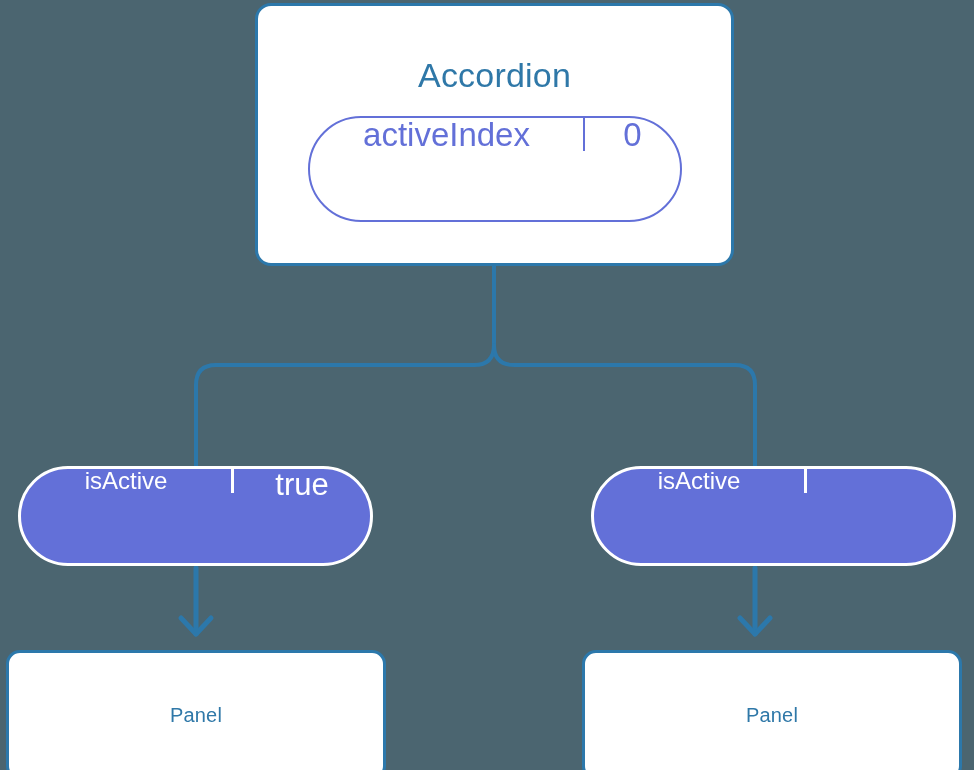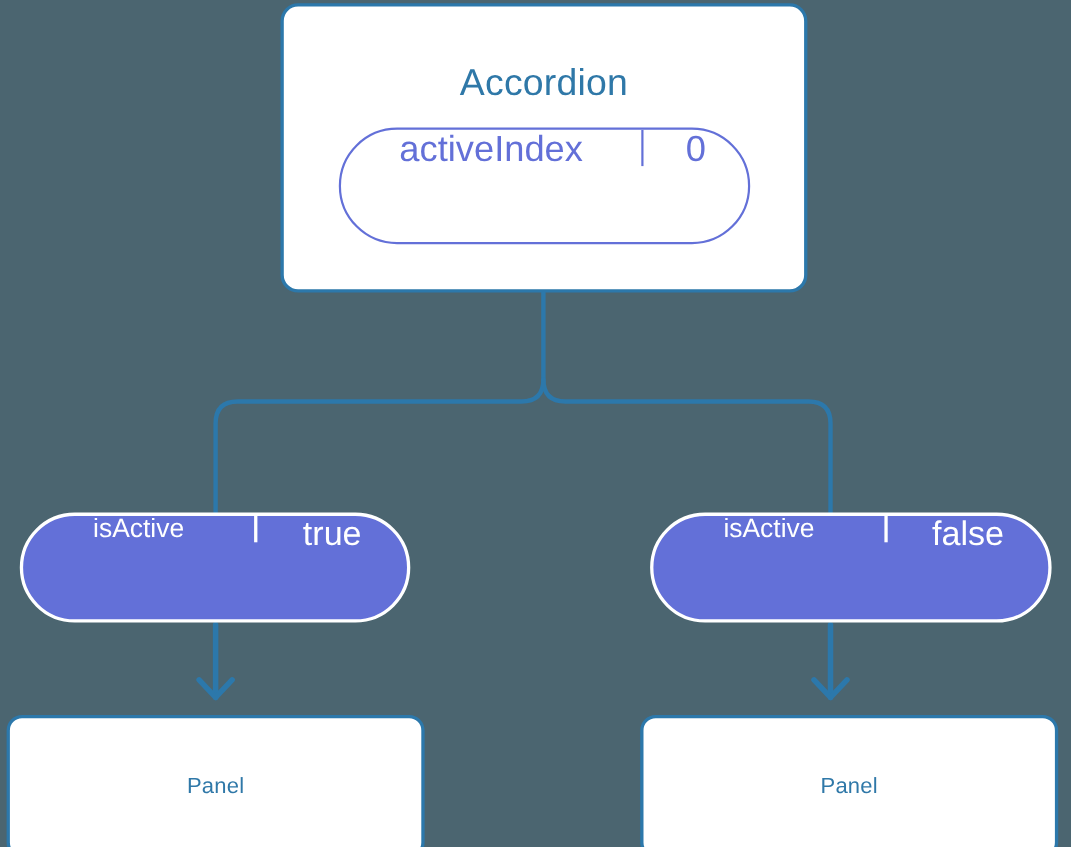--- a/index.html
+++ b/index.html
@@ -189,20 +189,19 @@
     <div class="pill-key">isActive</div>
     <div class="pill-value">true</div>
   </div>
 
   <div class="card panel-card" id="panel-card-left">
     <div class="card-title">Panel</div>
   </div>
 
   <div class="pill pill-filled" id="pill-isactive-right">
     <div class="pill-key">isActive</div>
-    <div class="pill-value">false</div>
   </div>
 
   <div class="card panel-card" id="panel-card-right">
     <div class="card-title">Panel</div>
   </div>
 
 </div>
 
 </body></html>

